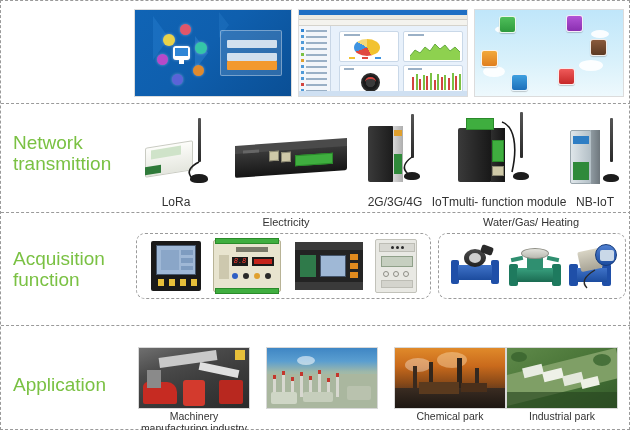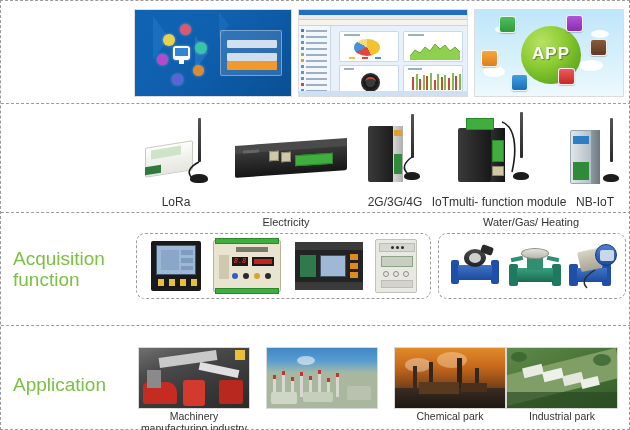--- a/index.html
+++ b/index.html
@@ -225,33 +225,32 @@
         </div>
       </div>
       <div class="dash-status"></div>
     </div>
 
     <div class="panel" id="panel-app">
       <div class="cloud" style="left:8px;top:56px;width:22px;height:11px;"></div>
       <div class="cloud" style="left:104px;top:50px;width:24px;height:11px;"></div>
       <div class="cloud" style="left:116px;top:20px;width:18px;height:8px;"></div>
       <div class="cloud" style="left:20px;top:16px;width:16px;height:7px;"></div>
-      <div class="globe">
-        <div class="globe-txt">APP</div>
-      </div>
       <div class="app-ic" style="left:24px;top:6px;background:linear-gradient(#4fbf5a,#2e9a3d);"></div>
       <div class="app-ic" style="left:91px;top:5px;background:linear-gradient(#b254d6,#8a2fb0);"></div>
       <div class="app-ic" style="left:115px;top:29px;background:linear-gradient(#8a5a3c,#5d3a22);"></div>
       <div class="app-ic" style="left:6px;top:40px;background:linear-gradient(#f2a93b,#e07e1d);"></div>
       <div class="app-ic" style="left:36px;top:64px;background:linear-gradient(#3fa0e0,#1d6fba);"></div>
       <div class="app-ic" style="left:83px;top:58px;background:linear-gradient(#ef5a5a,#c62828);"></div>
     </div>
   </div>
 
   <div class="row" id="row-network">
+    <div class="row-label">Network
+transmittion</div>
 
     <div class="dev" style="left:140px;width:90px;height:72px;">
       <div class="din" style="left:4px;top:26px;width:48px;height:30px;background:linear-gradient(#fdfdfa,#e4e6de);border:1px solid #c9cbc2;
                   transform:skewY(-9deg);"></div>
       <div style="position:absolute;left:10px;top:30px;width:30px;height:9px;background:#cfe3c9;transform:skewY(-9deg);"></div>
       <div style="position:absolute;left:4px;top:48px;width:16px;height:8px;background:#2f7a3a;transform:skewY(-9deg);"></div>
       <div class="ant" style="left:57px;top:0px;width:2.5px;height:44px;"></div>
       <div class="ant-base" style="left:49px;top:56px;width:18px;height:9px;"></div>
       <svg style="position:absolute;left:40px;top:40px;" width="34" height="26">
         <path d="M18 4 C 10 8, 4 14, 12 21" stroke="#1a1a1a" stroke-width="1.6" fill="none"></path>

